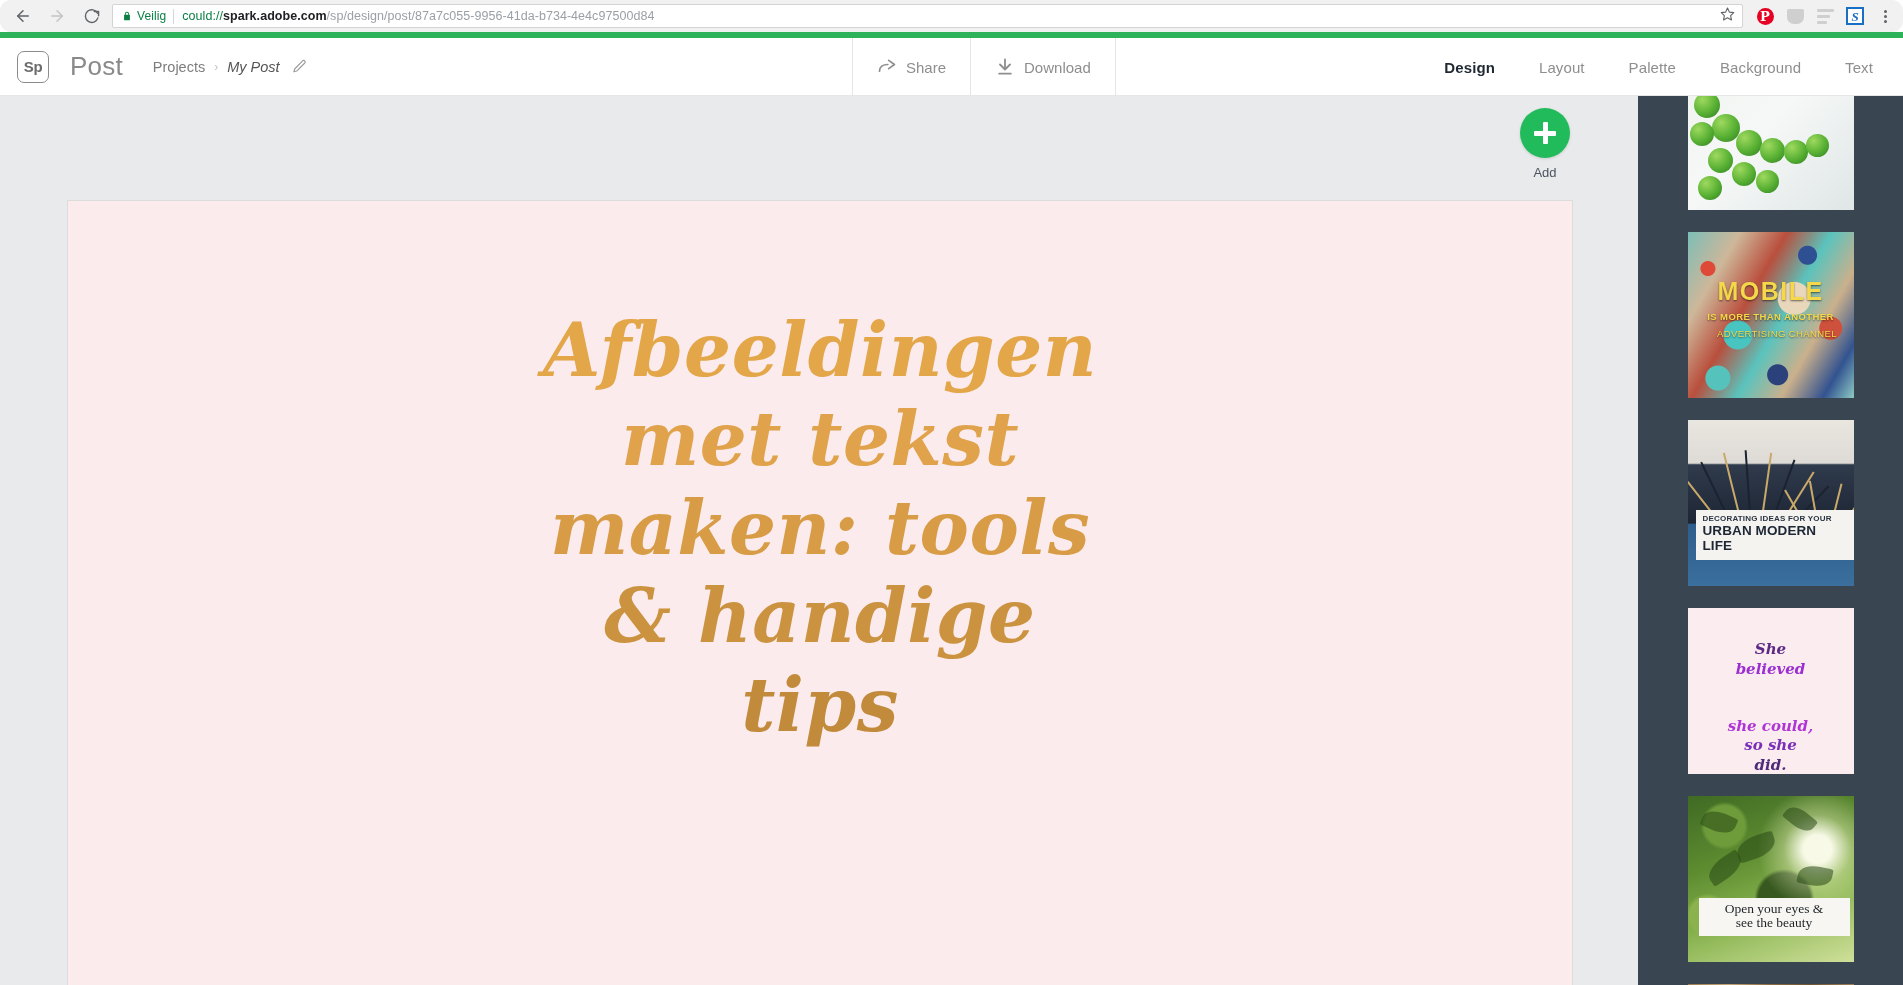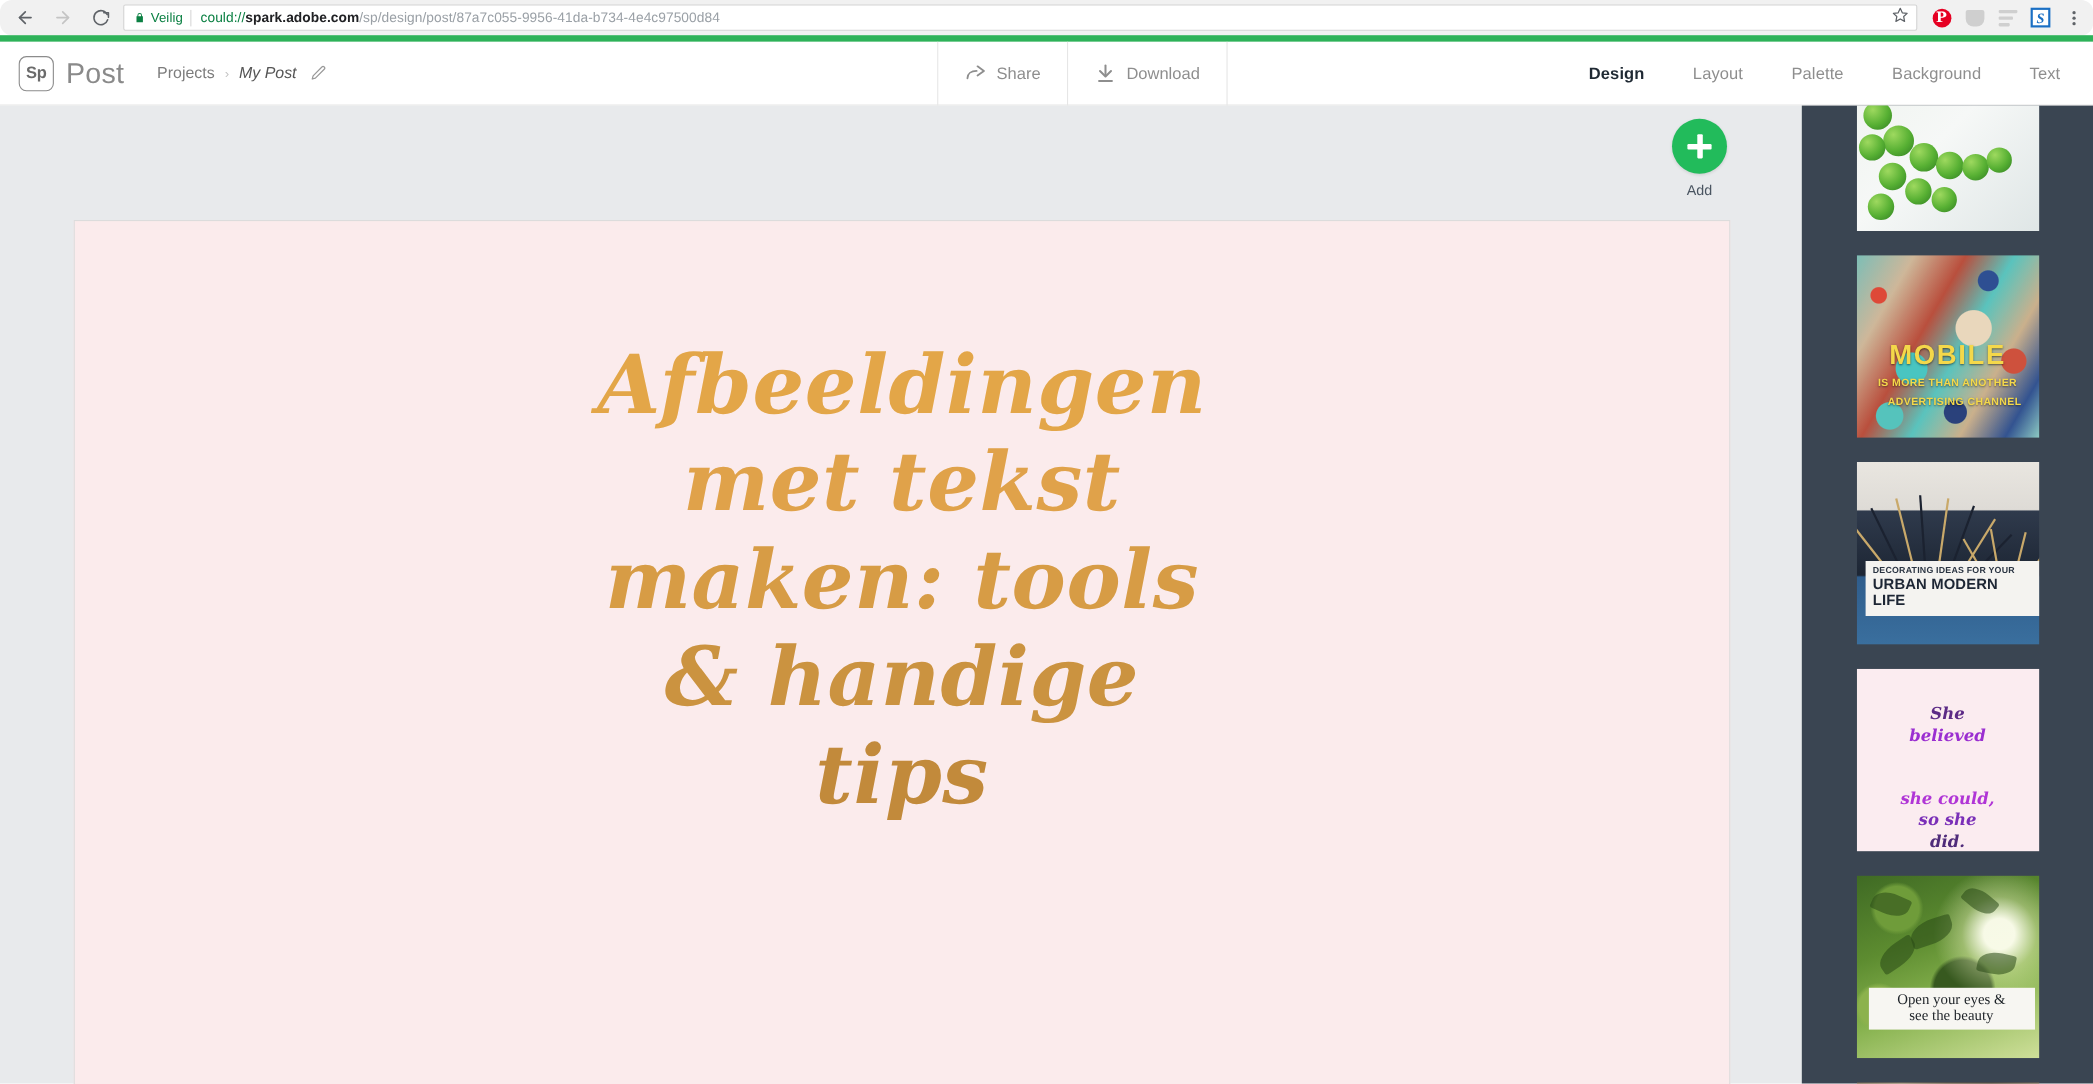--- a/index.html
+++ b/index.html
@@ -123,21 +123,21 @@
     width: 32px; height: 32px;
     border: 1.7px solid #8c8c8c;
     border-radius: 7px;
     color: #6b6b6b;
     font-size: 15px; font-weight: 700;
     display: flex; align-items: center; justify-content: center;
     letter-spacing: -.3px;
   }
   .brand-name {
     font-size: 26px; color: #8a8a8a; font-weight: 400;
-    margin-left: 11px; letter-spacing: .2px;
+    margin-left: 21px; letter-spacing: .2px;
   }
   .breadcrumb {
     display: flex; align-items: center; gap: 9px;
     margin-left: 30px;
     font-size: 14.5px;
   }
   .crumb-projects { color: #7d7d7d; }
   .crumb-sep { color: #c3c3c3; font-size: 12px; }
   .crumb-current { color: #555; font-style: italic; }
   .pencil-icon { color: #9a9a9a; margin-left: 3px; display: flex; }
@@ -267,23 +267,23 @@
       radial-gradient(circle at 64% 40%, #e8d7bd 0 16px, transparent 17px),
       linear-gradient(120deg,#7fbdb6 0%,#cdb79b 20%,#b5503f 38%,#5ec2bc 55%,#c9b08e 72%,#34538d 88%,#8fc9c2 100%);
     filter: saturate(1.05);
   }
   .marble-txt {
     position: absolute; left: 0; right: 0; top: 46px;
     text-align: center; color: #f4d84a;
     font-family: "Liberation Sans", sans-serif;
     text-shadow: 0 1px 2px rgba(0,0,0,.55);
   }
-  .marble-txt .m1 { font-size: 25px; font-weight: 700; letter-spacing: 1.5px; display:block; line-height:1.05;margin-top:32px; }
+  .marble-txt .m1 { font-size: 25px; font-weight: 700; letter-spacing: 1.5px; display:block; line-height:1.05; }
   .marble-txt .m2 { font-size: 9.5px; font-weight: 700; letter-spacing: .4px; display:block; margin-top: 7px; }
-  .marble-txt .m3 { font-size: 9.5px; font-weight: 700; letter-spacing: .4px; display:block; margin-top: 6px; padding-left: 13px; }
+  .marble-txt .m3 { font-size: 9.5px; font-weight: 400; letter-spacing: .4px; display:block; margin-top: 6px; padding-left: 13px; }
 
   
   .t-urban {
     background:
       linear-gradient(180deg,#e9e6e0 0%,#dedbd6 26%,#2f3a4c 27%,#1d2634 62%,#2f5d8c 63%,#3a6f9e 100%);
   }
   .spike-fan {
     position: absolute; width: 2px; background: #c9a96a;
     transform-origin: bottom center;
   }

